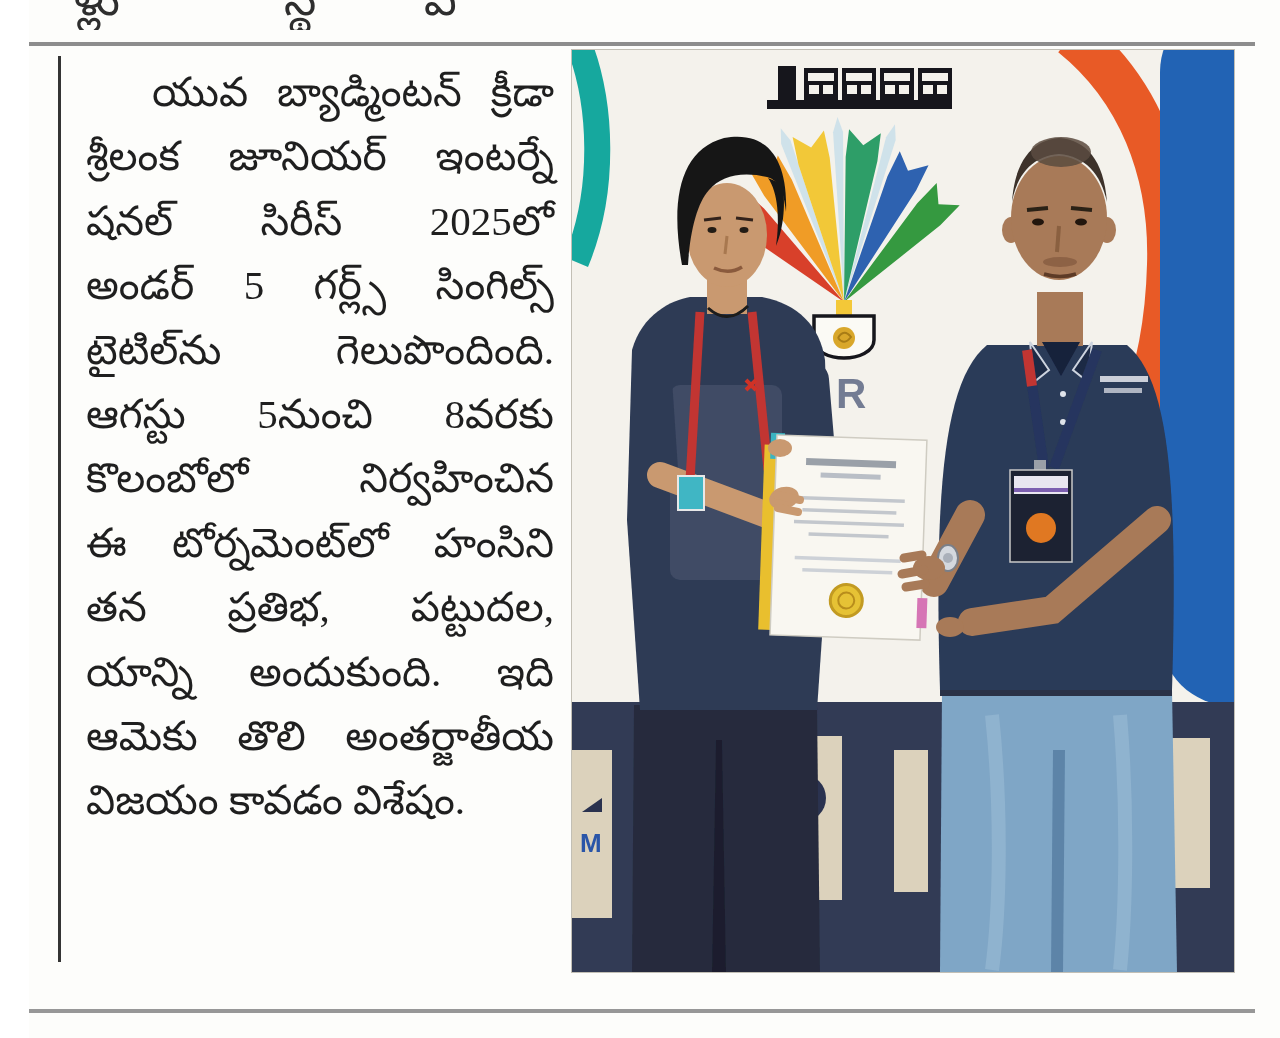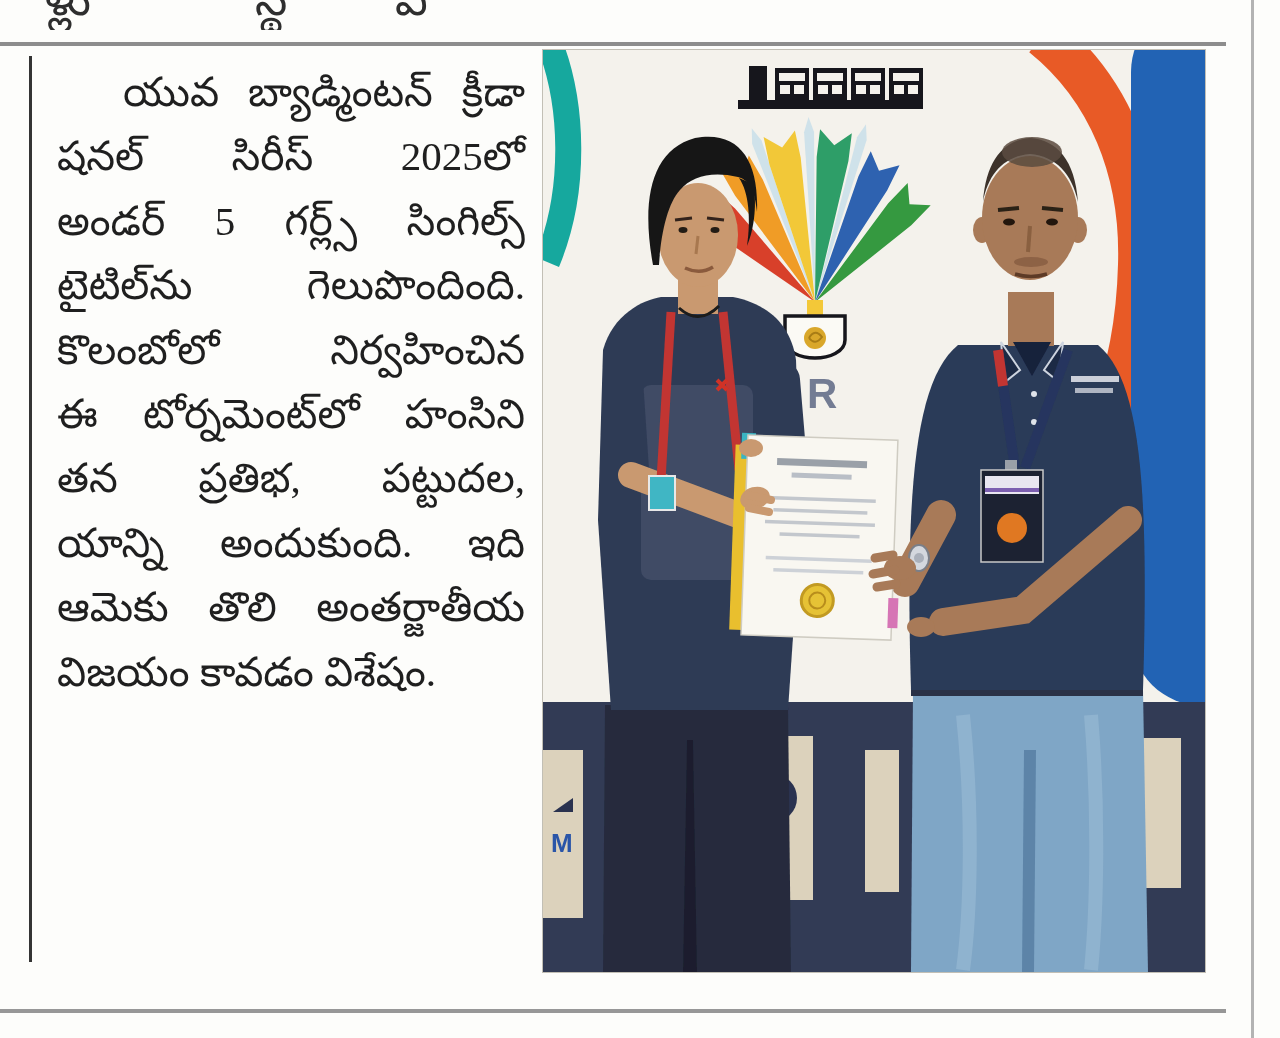--- a/index.html
+++ b/index.html
@@ -1,18 +1,18 @@
 <!DOCTYPE html>
 <html><head>
 <meta charset="utf-8">
 <style>
   html,body{margin:0;padding:0;background:#ffffff;}
   body{width:1280px;height:1038px;position:relative;overflow:hidden;
        font-family:"Liberation Sans",sans-serif;}
-  .page{position:absolute;inset:0;background:#fdfdfb;}
+  .page{position:absolute;inset:0;background:#fdfdfb;margin-left:29px;}
 
   
   .frag-strip{position:absolute;left:0;top:0;width:560px;height:30px;overflow:hidden;}
   .frag{position:absolute;top:-27px;font-size:46px;color:#2e2e2e;
         font-family:"Liberation Serif",serif;}
 
   
   .rule-top{position:absolute;left:0;top:42px;width:1226px;height:4px;background:#8d8d8d;}
   .rule-bottom{position:absolute;left:0;top:1009px;width:1226px;height:4px;background:#979797;}
   .vline-right{position:absolute;left:1251px;top:0;width:3px;height:1038px;background:#b3b3b3;}
@@ -42,23 +42,25 @@
     <span class="frag" style="left:395px">ఎ</span>
   </div>
 
   <div class="rule-top"></div>
   <div class="rule-bottom"></div>
   <div class="vline-right"></div>
   <div class="vline-left"></div>
 
   <div class="article">
     <div class="line indent">యువ బ్యాడ్మింటన్ క్రీడా</div>
+    <div class="line">శ్రీలంక జూనియర్ ఇంటర్నే</div>
     <div class="line">షనల్ సిరీస్ 2025లో</div>
     <div class="line">అండర్ 5 గర్ల్స్ సింగిల్స్</div>
     <div class="line">టైటిల్‌ను గెలుపొందింది.</div>
+    <div class="line">ఆగస్టు 5నుంచి 8వరకు</div>
     <div class="line">కొలంబోలో నిర్వహించిన</div>
     <div class="line">ఈ టోర్నమెంట్‌లో హంసిని</div>
     <div class="line">తన ప్రతిభ, పట్టుదల,</div>
     <div class="line">యాన్ని అందుకుంది. ఇది</div>
     <div class="line">ఆమెకు తొలి అంతర్జాతీయ</div>
     <div class="line last">విజయం కావడం విశేషం.</div>
   </div>
 
   <div class="photo">
   <svg viewBox="0 0 662 922" xmlns="http://www.w3.org/2000/svg">

